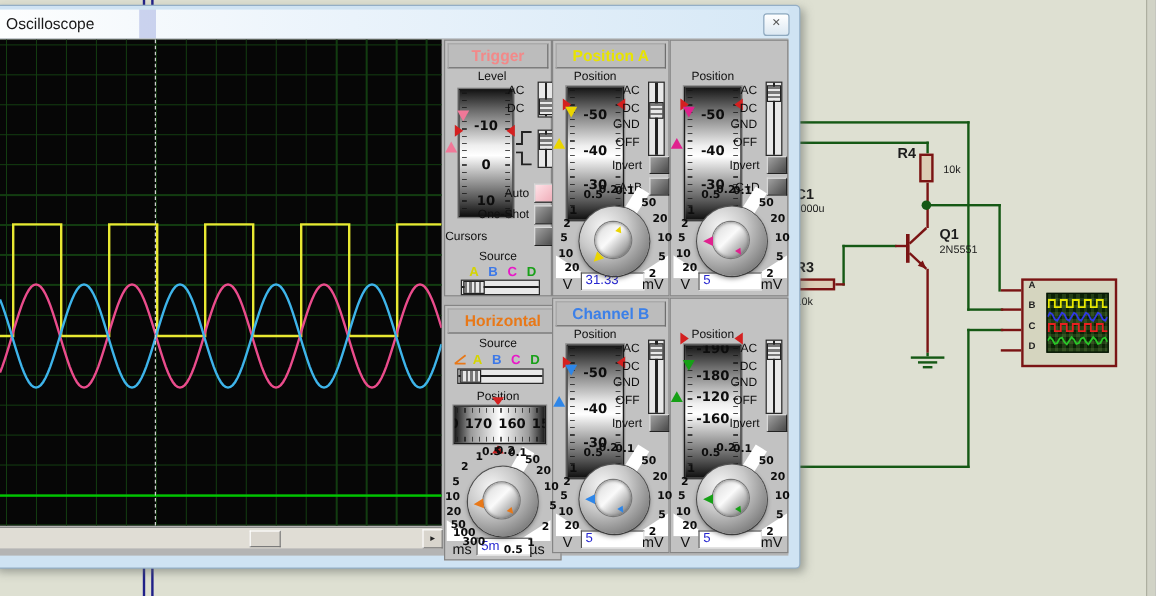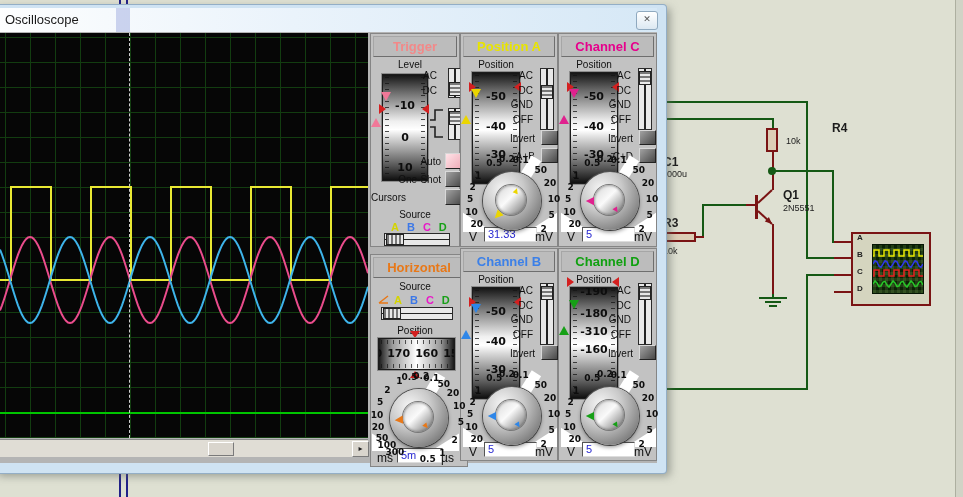--- a/index.html
+++ b/index.html
@@ -103,21 +103,21 @@
 
       <div class="abs" style="left:768px;top:167px;width:8px;height:8px;border-radius:50%;background:#155915"></div>
 
       <div class="wg abs" style="left:772px;top:294px;width:2px;height:3px"></div>
       <div class="wg abs" style="left:759px;top:297px;width:28px;height:2px"></div>
       <div class="wg abs" style="left:765px;top:301px;width:16px;height:2px"></div>
       <div class="wg abs" style="left:769px;top:305px;width:8px;height:2px"></div>
     </div>
 
     <div class="rbody abs" style="left:766px;top:128px;width:12px;height:24px"></div>
-    <div class="reflab abs" style="left:832px;top:121px">R4</div>
+    <div class="reflab abs" style="left:748px;top:121px">R4</div>
     <div class="vallab abs" style="left:786px;top:136px">10k</div>
 
     <div class="reflab abs" style="left:663px;top:155px">C1</div>
     <div class="vallab abs" style="left:662px;top:169px">1000u</div>
 
     <svg class="abs" style="left:752px;top:182px" width="26" height="50" viewBox="0 0 26 50">
       <rect x="3" y="13" width="3" height="24" fill="#7a1414"></rect>
       <path d="M6 21 L20 8" stroke="#7a1414" stroke-width="2" fill="none"></path>
       <path d="M6 29 L20 42" stroke="#7a1414" stroke-width="2" fill="none"></path>
       <polygon points="20,42 12.8,39.4 16.9,35" fill="#7a1414"></polygon>
@@ -260,21 +260,20 @@
       </div>
     <div class="knob-circle abs" style="left:22px;top:138px;width:58px;height:58px">
         <div class="knob-inner" style="left:13px;top:13px;width:30px;height:30px"></div>
       </div>
     <span class="unit abs" style="left:8px;top:196px">V</span>
     <div class="valbox abs" style="left:23px;top:193px;width:45px">31.33</div>
     <span class="unit abs" style="left:74px;top:196px">mV</span>
   </div>
 
   <div class="panel abs" style="left:558px;top:33px;width:99px;height:214px">
-    <div class="hdr"><span style="color: rgb(230, 0, 140);">Channel C</span></div>
     <div class="lab cc abs" style="left:0;top:25px;width:70px">Position</div>
     <div class="vdial abs" style="left:11px;top:38px;width:46px;height:110px">
         <div class="dialnum" style="top: 23px;">-50</div>
         <div class="dialnum" style="top: 53px;">-40</div>
         <div class="dialnum" style="top: 81px;">-30</div>
       </div>
     <div class="triR abs" style="left:8px;top:48px"></div>
     <div class="triL abs" style="left:53px;top:48px"></div>
     <div class="dblarr abs" style="left: 0px; top: 64px; color: rgb(224, 33, 142);"><i class="tu"></i><i class="td"></i></div>
     <div class="abs" style="left:22px;top:36px;width:50px">
@@ -419,26 +418,25 @@
       </div>
     <div class="knob-circle abs" style="left:22px;top:138px;width:58px;height:58px">
         <div class="knob-inner" style="left:13px;top:13px;width:30px;height:30px"></div>
       </div>
     <span class="unit abs" style="left:8px;top:196px">V</span>
     <div class="valbox abs" style="left:23px;top:193px;width:45px">5</div>
     <span class="unit abs" style="left:74px;top:196px">mV</span>
   </div>
 
   <div class="panel abs" style="left:558px;top:248px;width:99px;height:213px">
-    <div class="hdr"><span style="color: rgb(16, 160, 16);">Channel D</span></div>
     <div class="lab cc abs" style="left:0;top:25px;width:70px">Position</div>
     <div class="vdial abs" style="left:11px;top:38px;width:46px;height:110px">
         <div class="dialnum" style="top: 3px;">-190</div>
         <div class="dialnum" style="top: 25px;">-180</div>
-        <div class="dialnum" style="top: 43px;">-310</div>
+        <div class="dialnum" style="top: 43px;">-120</div>
         <div class="dialnum" style="top: 61px;">-160</div>
       </div>
     <div class="triR abs" style="left:8px;top:28px"></div>
     <div class="triL abs" style="left:53px;top:28px"></div>
     <div class="dblarr abs" style="left: 0px; top: 60px; color: rgb(22, 160, 22);"><i class="tu"></i><i class="td"></i></div>
     <div class="abs" style="left:22px;top:36px;width:50px">
         <div class="cpl-lbl">AC</div>
         <div class="cpl-lbl">DC</div>
         <div class="cpl-lbl">GND</div>
         <div class="cpl-lbl">OFF</div>

